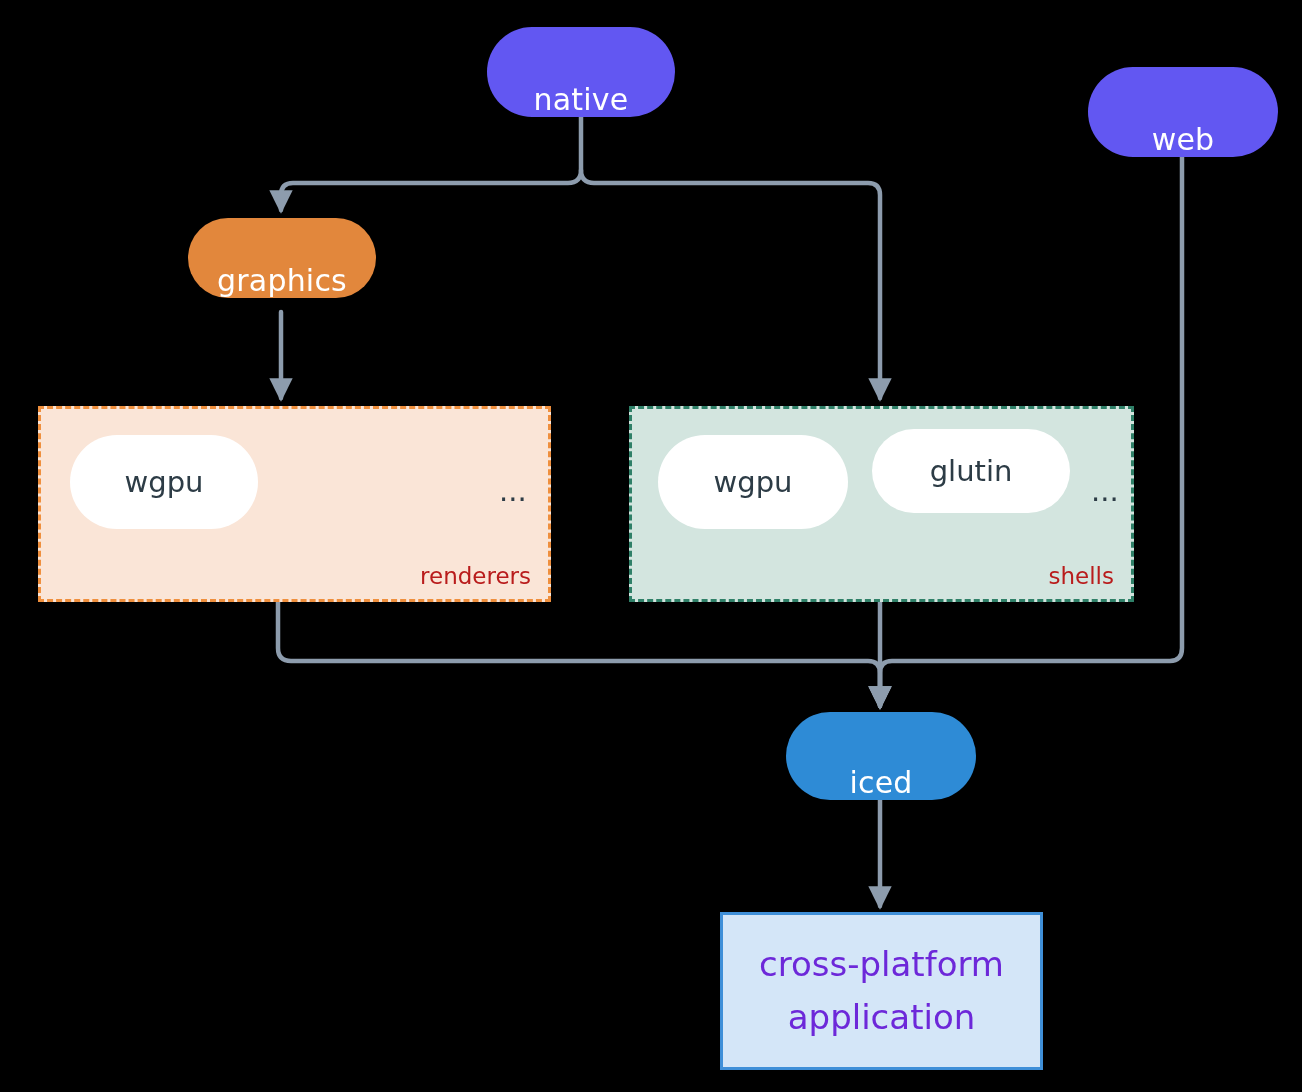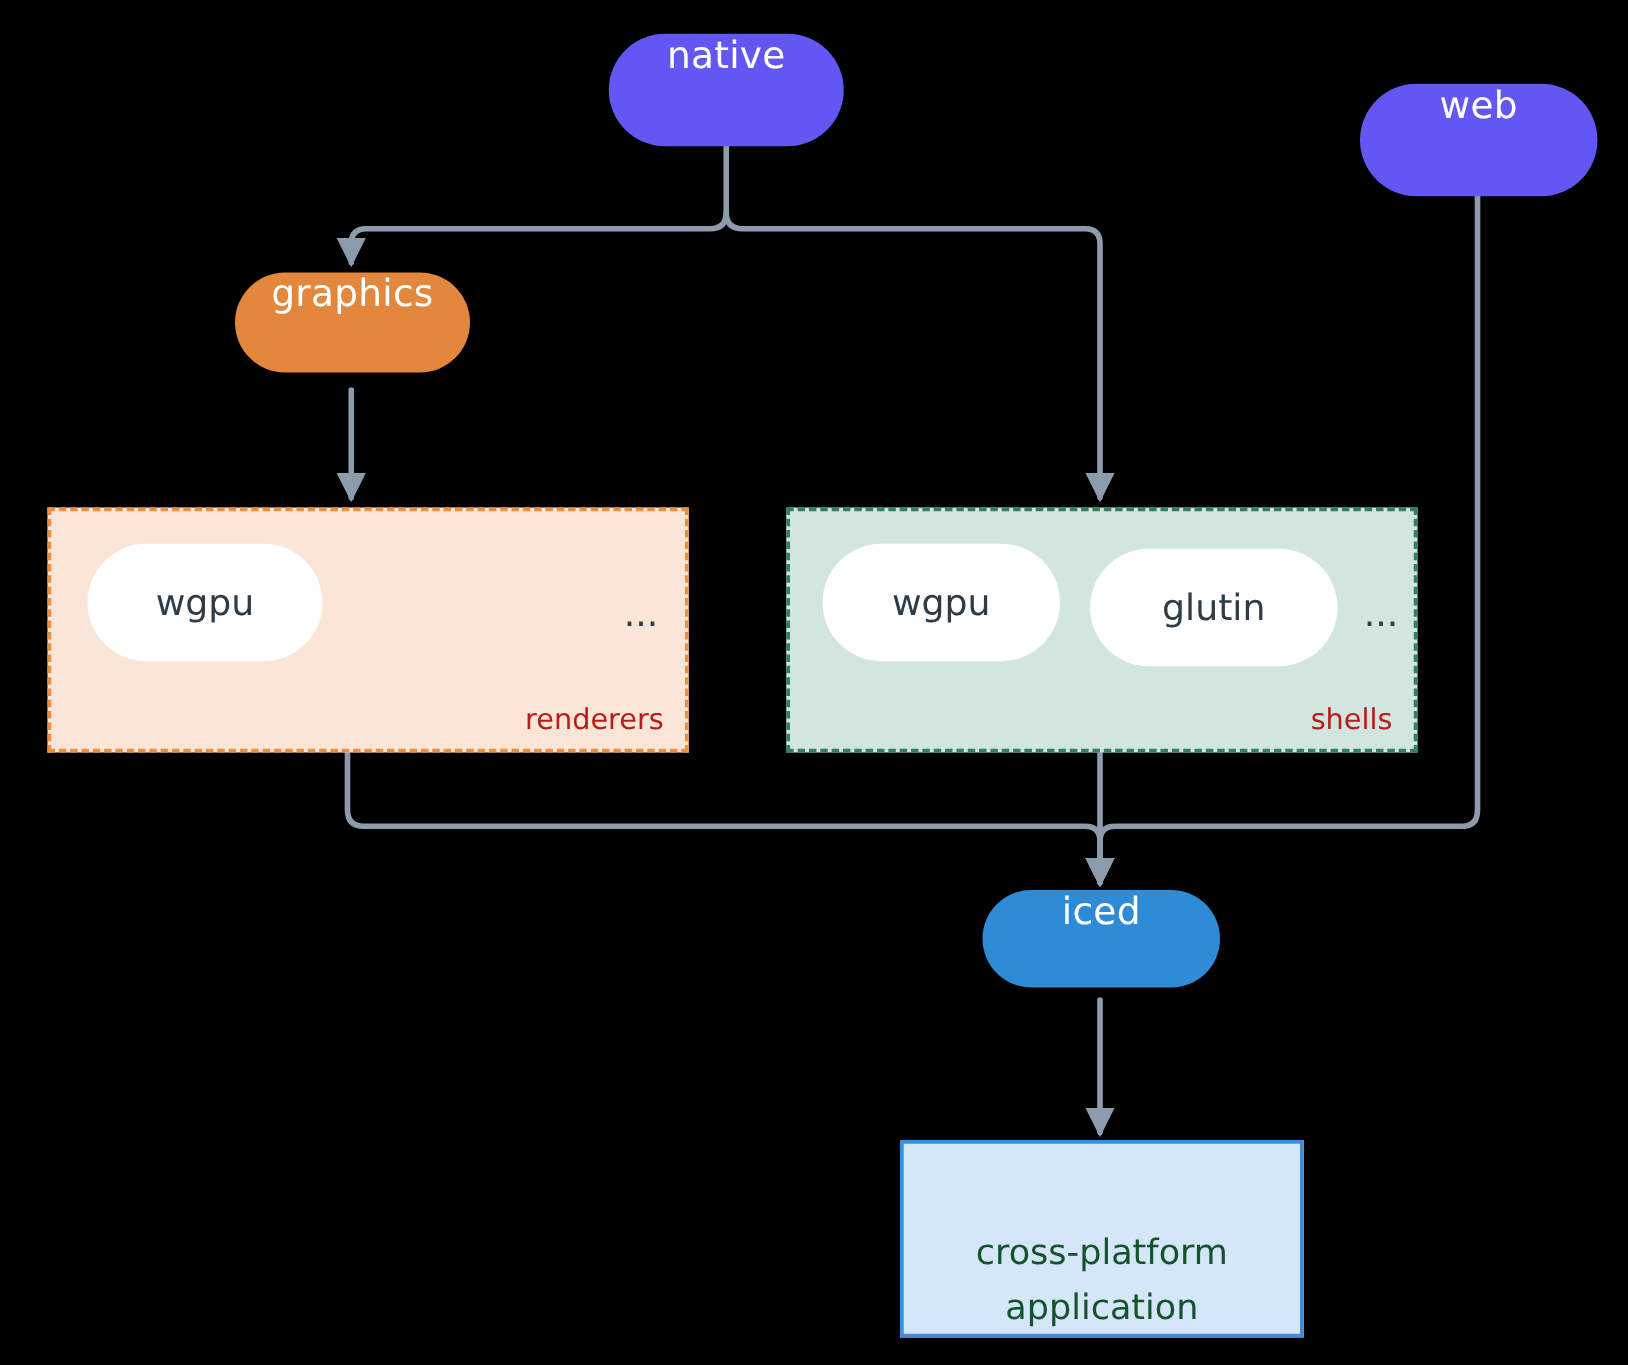--- a/index.html
+++ b/index.html
@@ -19,21 +19,21 @@
     position: absolute;
     left: 0;
     top: 0;
     width: 1302px;
     height: 1092px;
     pointer-events: none;
   }
   .node {
     position: absolute;
     display: flex;
-    align-items: flex-start;
+    align-items: flex-end;
     justify-content: center;
     box-sizing: border-box;
     text-align: center;
   }
   .pill {
     border-radius: 999px;
     color: #ffffff;
     font-size: 30px;
     letter-spacing: 0.2px;
   }
@@ -64,23 +64,23 @@
     color: #2d3c46;
     font-size: 29px;
     line-height: 1;
   }
   .rect-node {
     position: absolute;
     box-sizing: border-box;
     display: flex;
     flex-direction: column;
     align-items: center;
-    justify-content: flex-end;
-    color: #14532d;
-    font-size: 28px;
+    justify-content: center;
+    color: #6d28d9;
+    font-size: 34px;
     line-height: 1.55;
   }
 </style>
 </head>
 <body>
 
 <div id="stage">
 
   <svg class="edges" viewBox="0 0 1302 1092">
     <defs>
@@ -121,28 +121,28 @@
       <span>wgpu</span>
     </div>
     <span class="ellipsis" style="left:458px; top:68px;">...</span>
     <span class="group-label">renderers</span>
   </div>
 
   <div class="group-box" style="left:629px; top:406px; width:505px; height:196px; background:#d3e5df; border:3px dashed #2f8068;">
     <div class="leaf" style="left:26px; top:26px; width:190px; height:94px;">
       <span>wgpu</span>
     </div>
-    <div class="leaf" style="left:240px; top:30px; width:198px; height:94px;">
+    <div class="leaf" style="left:240px; top:20px; width:198px; height:84px;">
       <span>glutin</span>
     </div>
     <span class="ellipsis" style="left:459px; top:68px;">...</span>
     <span class="group-label">shells</span>
   </div>
 
-  <div class="node pill" style="left:786px; top:712px; width:190px; height:78px; background:#2e8bd6;">
+  <div class="node pill" style="left:786px; top:712px; width:190px; height:88px; background:#2e8bd6;">
     <span>iced</span>
   </div>
 
   <div class="rect-node" style="left:720px; top:912px; width:323px; height:158px; background:#d4e6f8; border:3px solid #3f8fd8;">
     <span>cross-platform</span>
     <span>application</span>
   </div>
 
 </div>
 

